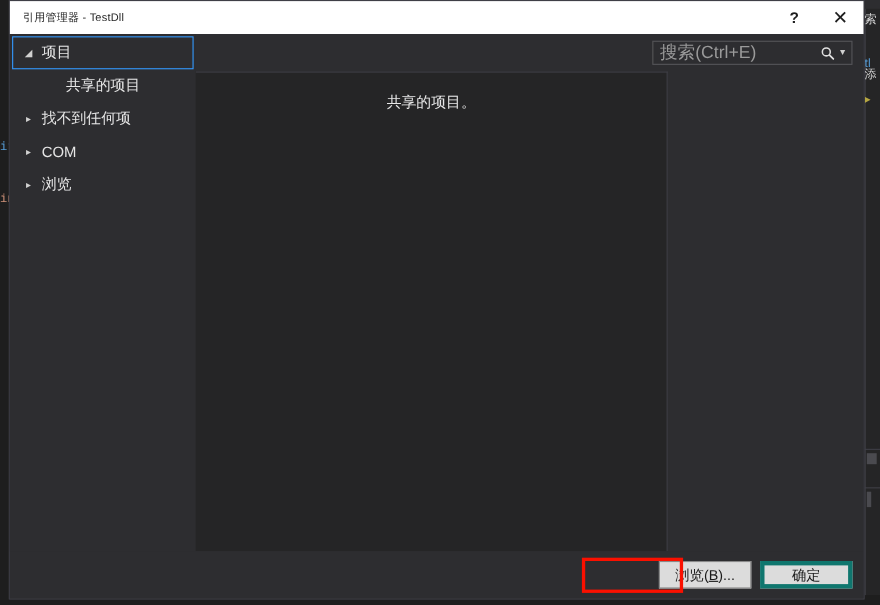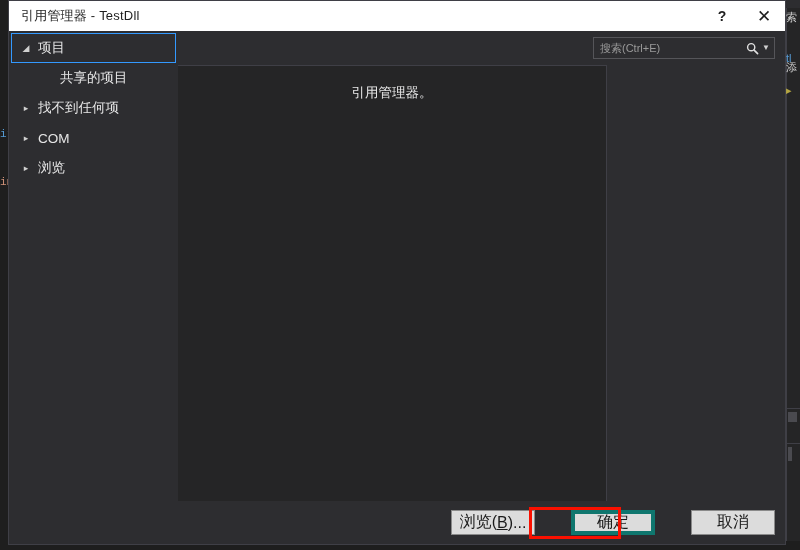--- a/index.html
+++ b/index.html
@@ -99,21 +99,21 @@
   .titlebar {
     height: 30px;
     background: #ffffff;
     display: flex;
     align-items: center;
     flex: 0 0 30px;
     position: relative;
   }
   .titlebar-text {
     margin-left: 12px;
-    font-size: 13px;
+    font-size: 10px;
     color: #1e1e1e;
     letter-spacing: 0.2px;
   }
   .titlebar-buttons {
     position: absolute;
     right: 0; top: 0;
     height: 30px;
     display: flex;
   }
   .tb-btn {
@@ -197,21 +197,21 @@
     height: 22px;
     background: #2d2d30;
     border: 1px solid #555559;
     display: flex;
     align-items: center;
     box-sizing: border-box;
     padding: 0 4px 0 6px;
   }
   .search-placeholder {
     flex: 1 1 auto;
-    font-size: 11px;
+    font-size: 16px;
     color: #9a9a9a;
     white-space: nowrap;
     overflow: hidden;
   }
   .search-icon-wrap {
     display: flex;
     align-items: center;
     gap: 3px;
   }
   .magnifier { display: block; }
@@ -246,28 +246,27 @@
     gap: 8px;
     position: relative;
     box-sizing: border-box;
   }
   .dlg-btn {
     width: 84px;
     height: 25px;
     background: #dcdcdc;
     border: 1px solid #8a8a8a;
     color: #1a1a1a;
-    font-size: 16px;
+    font-size: 13px;
     display: flex;
     align-items: center;
     justify-content: center;
     box-sizing: border-box;
     cursor: default;
     font-family: "Liberation Sans", sans-serif;
-    margin-left: 28px;
   }
   .dlg-btn.focused { border: 4px solid #0f766e; font-family: Liberation Serif, serif; }
   .dlg-btn .acc { text-decoration: underline; }
 
   .highlight-box {
     position: absolute;
     border: 3px solid #fa1000;
     box-sizing: border-box;
     pointer-events: none;
   }
@@ -340,30 +339,29 @@
               <svg class="magnifier" width="13" height="13" viewBox="0 0 13 13">
                 <circle cx="5.2" cy="5.2" r="3.6" fill="none" stroke="#e0e0e0" stroke-width="1.4"></circle>
                 <line x1="8.1" y1="8.1" x2="11.6" y2="11.6" stroke="#e0e0e0" stroke-width="1.6" stroke-linecap="round"></line>
               </svg>
               <span class="chev">▼</span>
             </span>
           </div>
         </div>
 
         <div class="list-area">
-          <div class="empty-msg">引用管理器。</div>
+          <div class="empty-msg">共享的项目。</div>
         </div>
       </div>
     </div>
 
     <div class="footer">
       <div class="dlg-btn">
         <span>浏览(</span>
           <span class="acc">B</span>
           <span>)...</span>
       </div>
       <div class="dlg-btn focused">确定</div>
-      <div class="dlg-btn">取消</div>
     </div>
   </div>
 
   <div class="highlight-box" style="left:529px;top:507px;width:92px;height:32px;"></div>
 </div>
 
 </body></html>

